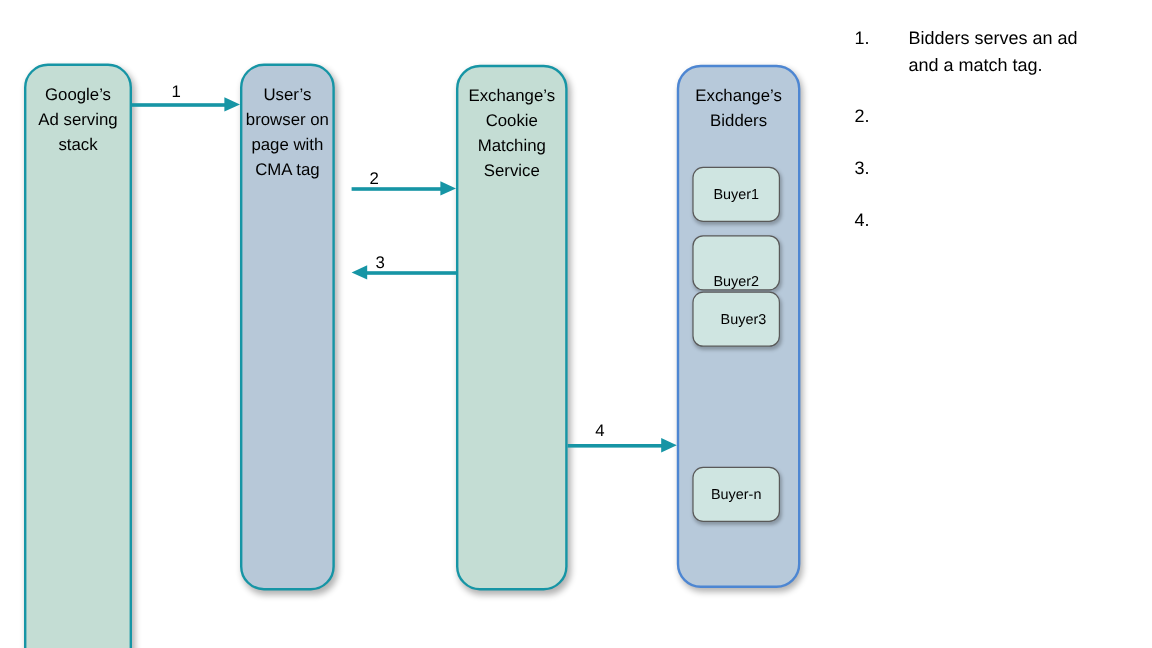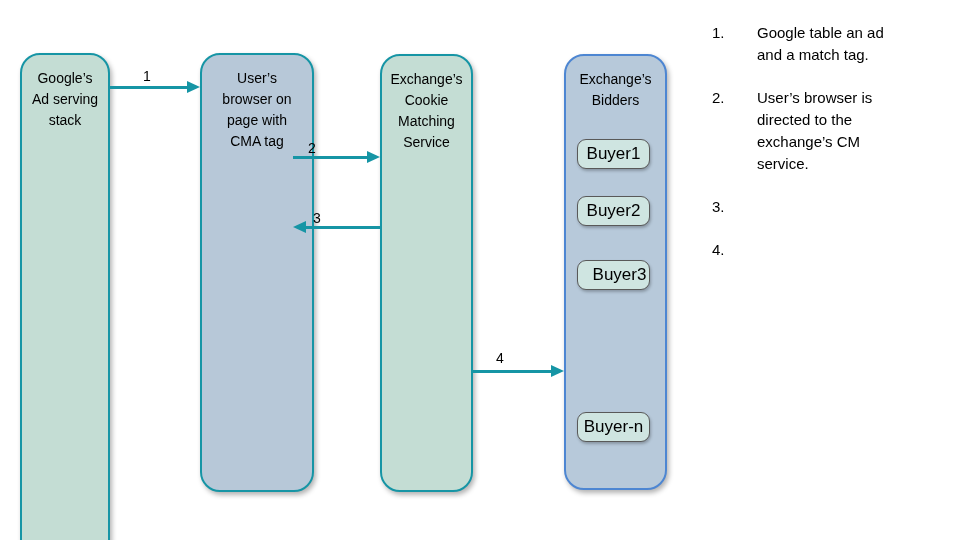--- a/index.html
+++ b/index.html
@@ -26,44 +26,44 @@
     padding-top: 13px;
     font-size: 14px;
     line-height: 21px;
     white-space: pre-line;
   }
   .fill-green   { background: #c4ddd4; }
   .fill-blue    { background: #b7c8d8; }
   .fill-bidders { background: #b7c9da; border-color: #4d86d2; }
 
   #box-google   { left: 20px;  top: 53px; width: 90px;  height: 510px; }
-  #box-browser  { left: 200px; top: 53px; width: 114px;  height: 439px; }
+  #box-browser  { left: 200px; top: 53px; width: 79px;  height: 439px; }
   #box-cm       { left: 380px; top: 54px; width: 93px;  height: 438px; }
   #box-bidders  { left: 564px; top: 54px; width: 103px; height: 436px; }
 
   
   .buyer {
     position: absolute;
     left: 11px;
     width: 73px;
-    height: 30px;
+    height: 46px;
     box-sizing: border-box;
     background: #cfe5e1;
     border: 1.5px solid #595959;
     border-radius: 9px;
     box-shadow: 1px 2px 3px rgba(0,0,0,0.25);
     display: flex;
     align-items: center;
     justify-content: center;
-    font-size: 17px;
+    font-size: 12px;
   }
   #buyer-1 { top: 83px; }
-  #buyer-2 { top: 140px; }
-  #buyer-3 { top: 204px; padding-left: 12px; }
-  #buyer-n { top: 333px; margin-top: 23px; }
+  #buyer-2 { top: 140px; align-items: flex-end; }
+  #buyer-3 { top: 187px; padding-left: 12px; }
+  #buyer-n { top: 333px; }
 
   
   .aline {
     position: absolute;
     height: 3px;
     background: #1695a5;
   }
   .ahead {
     position: absolute;
     width: 0; height: 0;
@@ -148,29 +148,25 @@
   <div class="ahead left" style="left:293px; top:221px;"></div>
   <div class="alabel" style="left:313px; top:210px;">3</div>
 
   <div class="aline" style="left:473px; top:370px; width:80px;"></div>
   <div class="ahead right" style="left:551px; top:365px;"></div>
   <div class="alabel" style="left:496px; top:350px;">4</div>
 
   <div class="steps">
     <div class="step">
       <div class="step-num">1.</div>
-      <div class="step-text">Google table an ad
+      <div class="step-text">Bidders serves an ad
 and a match tag.</div>
     </div>
     <div class="step">
       <div class="step-num">2.</div>
-      <div class="step-text">User’s browser is
-directed to the
-exchange’s CM
-service.</div>
     </div>
     <div class="step">
       <div class="step-num">3.</div>
     </div>
     <div class="step">
       <div class="step-num">4.</div>
     </div>
   </div>
 
 </div>

